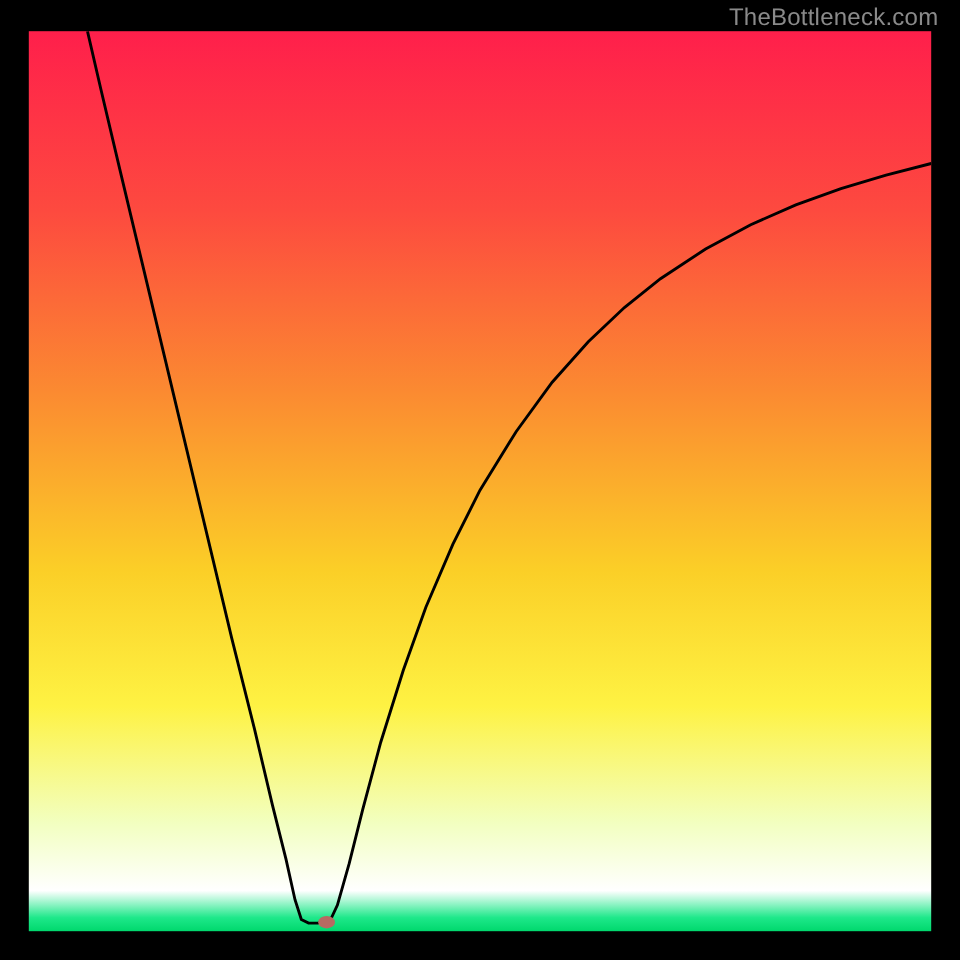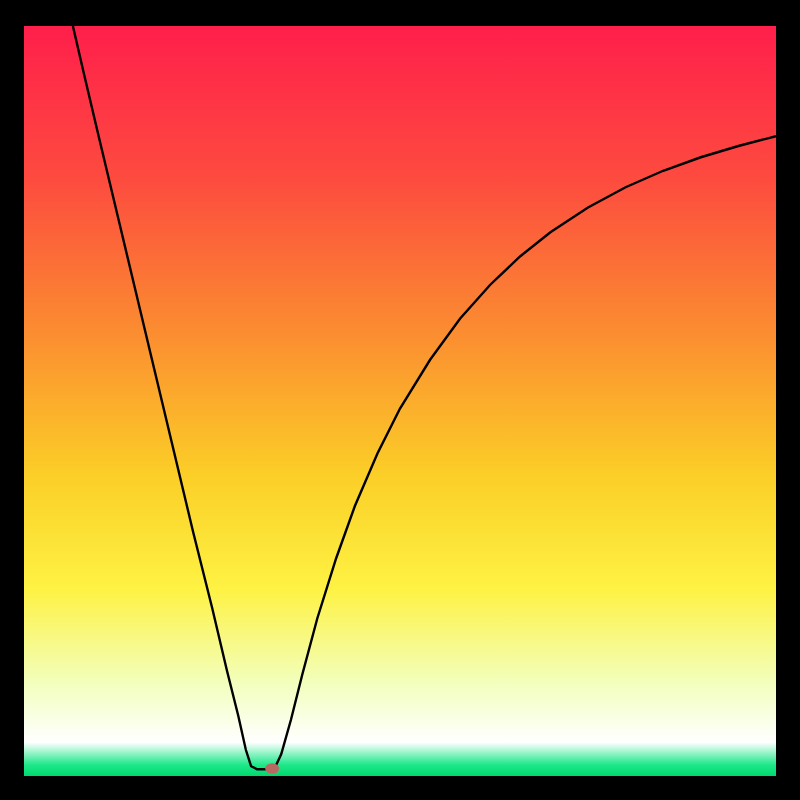--- a/index.html
+++ b/index.html
@@ -27,20 +27,21 @@
     z-index: 5;
   }
   svg.plot {
     display: block;
   }
 </style>
 </head>
 <body>
 
 <div class="container">
+  <div class="watermark">TheBottleneck.com</div>
   <svg class="plot" width="800" height="800" viewBox="0 0 800 800">
     <defs>
       <linearGradient id="bg-grad" x1="0" y1="0" x2="0" y2="1">
           <stop offset="0.00%" stop-color="#ff1f4b"></stop>
           <stop offset="20.00%" stop-color="#fd4a3f"></stop>
           <stop offset="40.00%" stop-color="#fb8a31"></stop>
           <stop offset="60.00%" stop-color="#fbcf27"></stop>
           <stop offset="75.00%" stop-color="#fef243"></stop>
           <stop offset="88.00%" stop-color="#f2ffc0"></stop>
           <stop offset="95.50%" stop-color="#ffffff"></stop>

